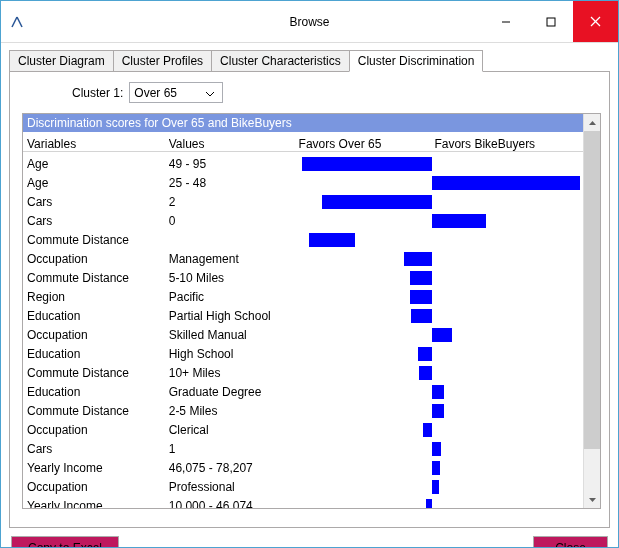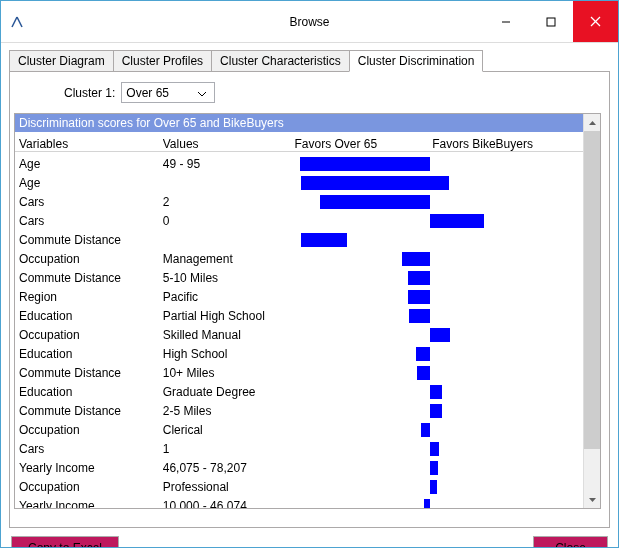--- a/index.html
+++ b/index.html
@@ -85,21 +85,21 @@
       color: #000;
     }
     .tab.active {
       background: #fff;
       border-bottom: 1px solid #fff;
       margin-bottom: -1px;
       z-index: 2;
     }
     .tab-panel {
       border: 1px solid #aca9a9;
-      padding: 10px 8px 8px 4px;
+      padding: 10px 8px 8px 12px;
       height: 457px;
       position: relative;
       background: #fff;
     }
     .cluster-row {
       display: flex;
       align-items: center;
       margin-bottom: 10px;
     }
     .cluster-group {
@@ -296,20 +296,21 @@
             <div class="table-row">
               <div class="col col-var">Age</div>
               <div class="col col-val">49 - 95</div>
               <div class="col col-f1">
                 <div class="bar" style="width: 130px;"></div>
               </div>
               <div class="col col-f2"></div>
             </div>
             <div class="table-row">
               <div class="col col-var">Age</div>
+              <div class="col col-val">25 - 48</div>
               <div class="col col-f1"></div>
               <div class="col col-f2">
                 <div class="bar" style="width: 148px;"></div>
               </div>
             </div>
             <div class="table-row">
               <div class="col col-var">Cars</div>
               <div class="col col-val">2</div>
               <div class="col col-f1">
                 <div class="bar" style="width: 110px;"></div>

